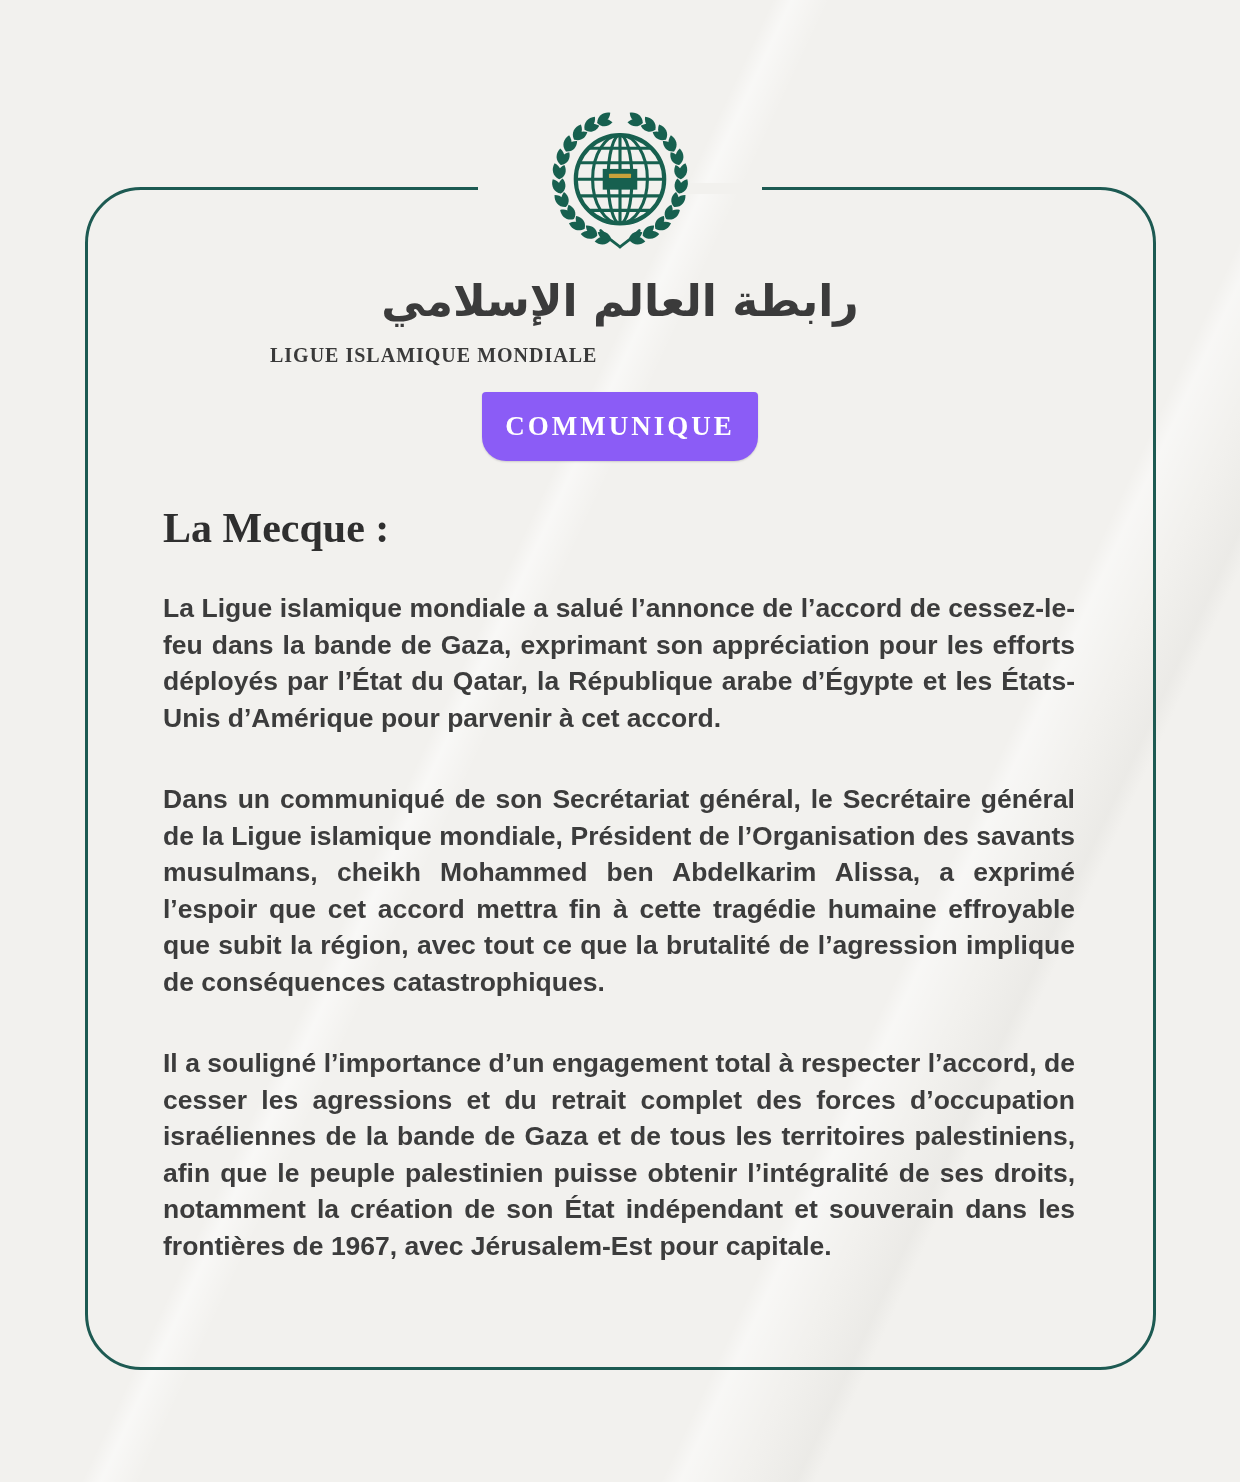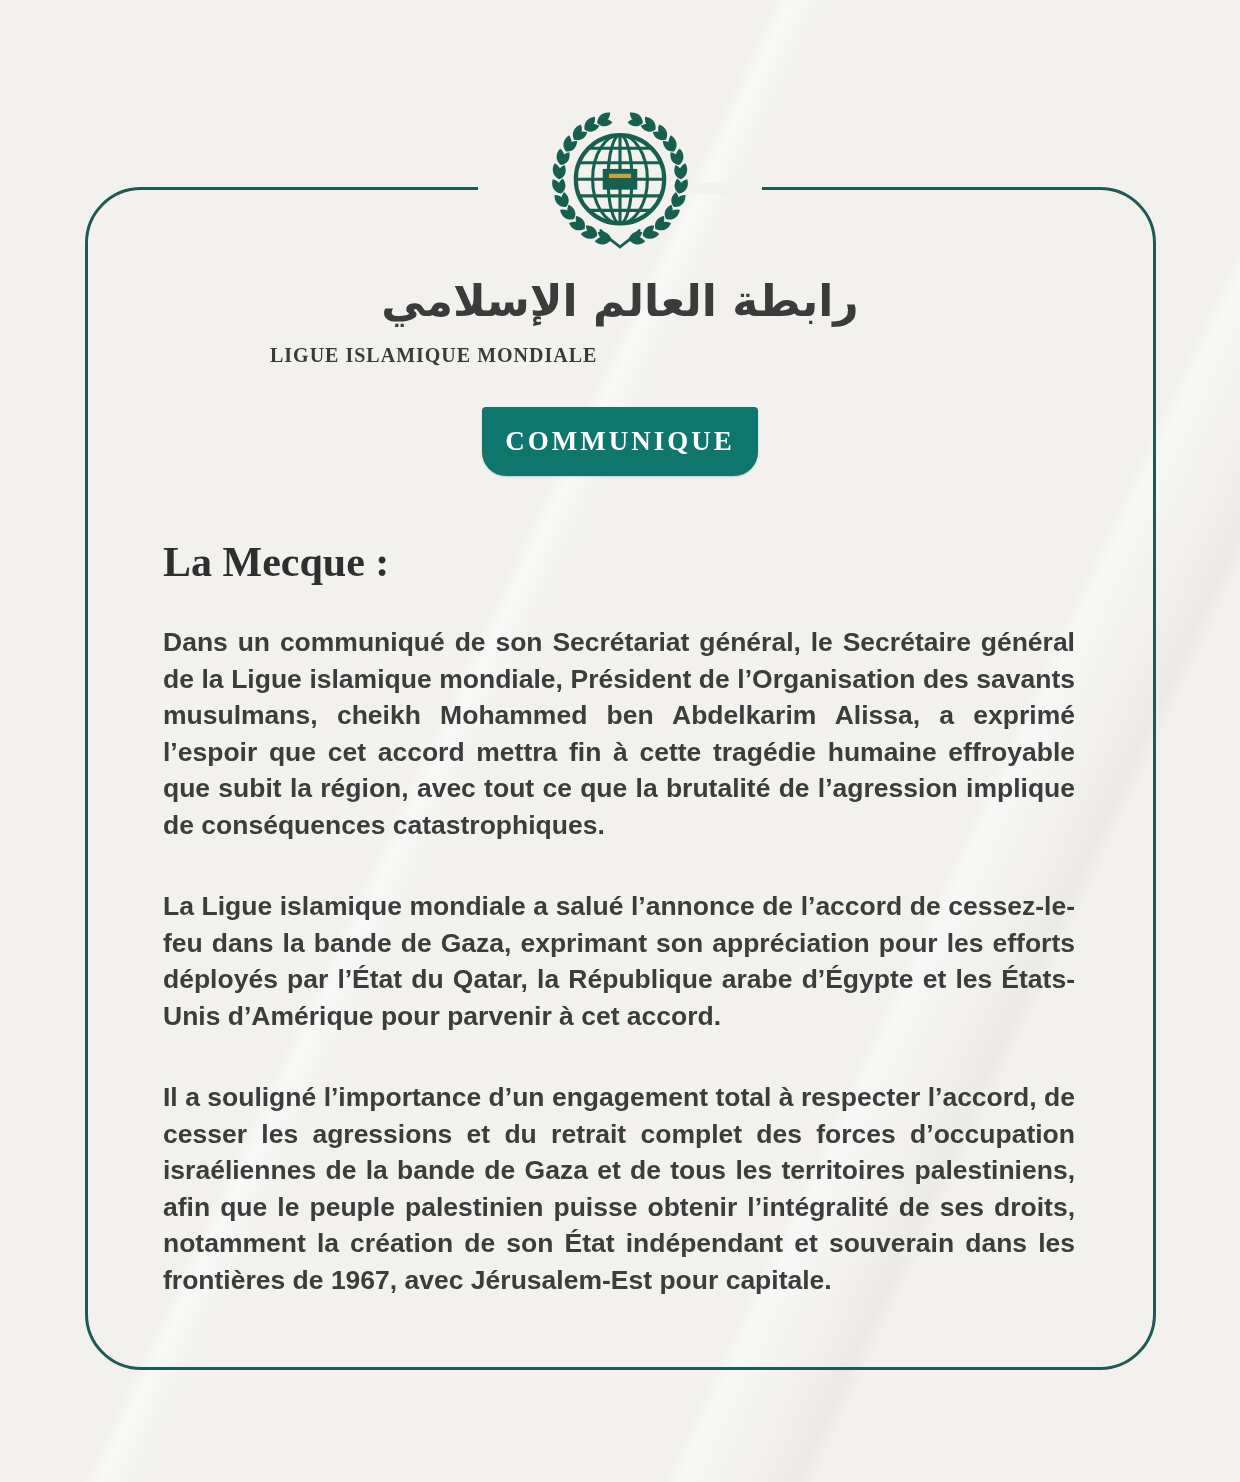--- a/index.html
+++ b/index.html
@@ -50,31 +50,31 @@
     white-space:nowrap;
   }
   .org-name {
     top:344px; width:700px;
     text-align:left;
     font-family:"Liberation Serif", serif;
     font-size:20px; font-weight:700; letter-spacing:1px;
     color:#3a3a3a; white-space:nowrap;
   }
   .badge {
-    top:407px; width:276px; height:69px;
+    top:392px; width:276px; height:69px;
     display:flex; align-items:center; justify-content:center;
-    background:#0f766e;
+    background:#8b5cf6;
     border-radius:4px 4px 24px 24px;
     font-family:"Liberation Serif", serif;
     font-size:27px; font-weight:700; letter-spacing:3px;
     color:#ffffff;
     box-shadow:0 1px 2px rgba(0,0,0,.15);
   }
 
-  .content { position:absolute; left:163px; top:538px; width:912px; }
+  .content { position:absolute; left:163px; top:504px; width:912px; }
   .dateline {
     font-family:"Liberation Serif", serif;
     font-size:42px; font-weight:700; color:#2f2f2f;
     line-height:48px; margin:0 0 38px 0;
   }
   .content p {
     font-size:26.5px; font-weight:700; color:#3c3c3c;
     line-height:36.5px;
     text-align:justify;
     margin:0 0 45px 0;
@@ -157,19 +157,19 @@
     <div class="arabic-title" lang="ar" dir="rtl">رابطة العالم الإسلامي</div>
 
     <div class="org-name">LIGUE ISLAMIQUE MONDIALE</div>
 
     <div class="badge">COMMUNIQUE</div>
   </header>
 
   <main class="content">
     <h2 class="dateline">La Mecque :</h2>
 
+    <p>La Ligue islamique mondiale a salué l’annonce de l’accord de cessez-le-feu dans la bande de Gaza, exprimant son appréciation pour les efforts déployés par l’État du Qatar, la République arabe d’Égypte et les États-Unis d’Amérique pour parvenir à cet accord.</p>
+
     <p>Dans un communiqué de son Secrétariat général, le Secrétaire général de la Ligue islamique mondiale, Président de l’Organisation des savants musulmans, cheikh Mohammed ben Abdelkarim Alissa, a exprimé l’espoir que cet accord mettra fin à cette tragédie humaine effroyable que subit la région, avec tout ce que la brutalité de l’agression implique de conséquences catastrophiques.</p>
-
-    <p>La Ligue islamique mondiale a salué l’annonce de l’accord de cessez-le-feu dans la bande de Gaza, exprimant son appréciation pour les efforts déployés par l’État du Qatar, la République arabe d’Égypte et les États-Unis d’Amérique pour parvenir à cet accord.</p>
 
     <p>Il a souligné l’importance d’un engagement total à respecter l’accord, de cesser les agressions et du retrait complet des forces d’occupation israéliennes de la bande de Gaza et de tous les territoires palestiniens, afin que le peuple palestinien puisse obtenir l’intégralité de ses droits, notamment la création de son État indépendant et souverain dans les frontières de 1967, avec Jérusalem-Est pour capitale.</p>
   </main>
 </div>
 
 </body></html>

